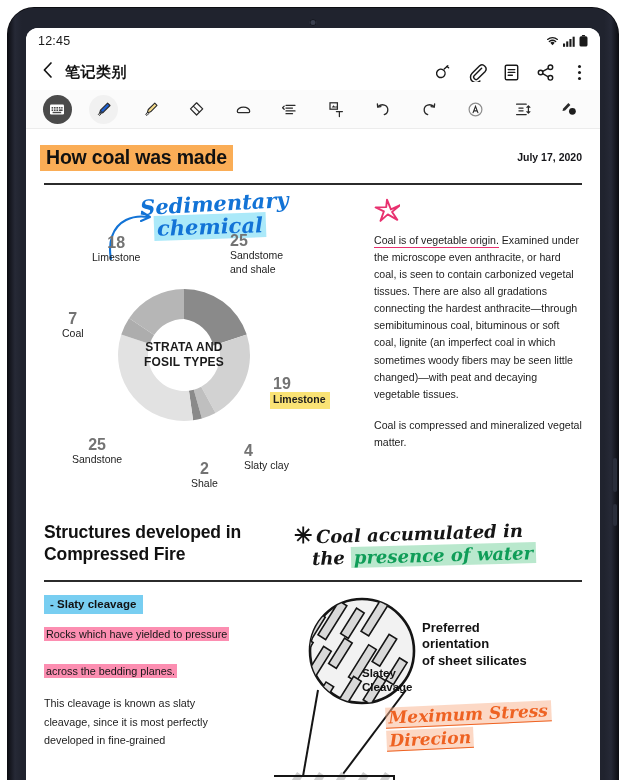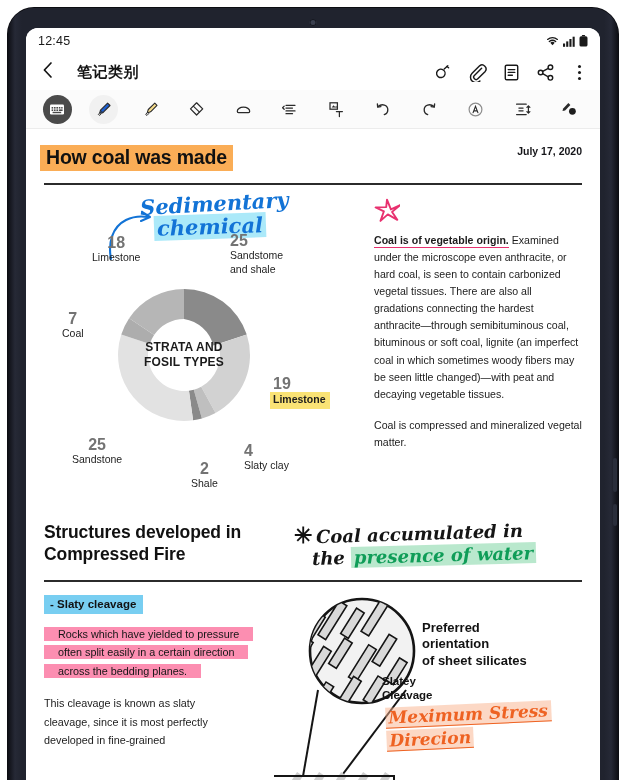--- a/index.html
+++ b/index.html
@@ -74,21 +74,21 @@
     padding: 0 10px 0 8px;
     background: #ffffff;
   }
   #back-button {
     width: 26px; height: 26px;
     display: flex; align-items: center; justify-content: center;
     cursor: pointer;
   }
   #app-title {
     font-size: 15px; font-weight: 700; color: #141414;
-    margin-left: 17px; letter-spacing: .5px;
+    margin-left: 5px; letter-spacing: .5px;
   }
   #app-bar-actions {
     margin-left: auto; display: flex; align-items: center; gap: 13px;
   }
   .bar-icon {
     width: 21px; height: 21px;
     display: flex; align-items: center; justify-content: center;
     cursor: pointer;
   }
 
@@ -123,21 +123,21 @@
   #note-canvas {
     position: relative;
     height: 659px;
     background: #ffffff;
     padding: 0;
     overflow: hidden;
   }
 
   
   #title-row {
-    display: flex; align-items: flex-start;
+    display: flex; align-items: center;
     padding: 16px 18px 0 18px;
   }
   #note-title {
     font-size: 19.5px; font-weight: 800; color: #111111;
     letter-spacing: -.2px;
     background: linear-gradient(180deg, rgba(250,166,72,.92), rgba(250,166,72,.92));
     box-shadow: -4px 0 0 rgba(250,166,72,.92), 4px 0 0 rgba(250,166,72,.92);
     padding: 1px 2px 2px 2px;
     line-height: 1.18;
   }
@@ -220,21 +220,21 @@
     font-weight: 600;
   }
   #lbl-limestone-hl .num { padding-left: 3px; }
 
   
   #star-doodle { margin-bottom: 5px; }
   #rt-lead {
     font-size: 10.6px; line-height: 1.62; color: #1c1c1c;
   }
   #rt-lead b {
-    font-weight: 700;
+    font-weight: 400;
     border-bottom: 1.6px solid #e8316f;
     padding-bottom: 1px;
   }
   #rt-body2 {
     font-size: 10.6px; line-height: 1.62; color: #1c1c1c;
     margin-top: 14px;
   }
 
   
   #mid-row {
@@ -286,21 +286,21 @@
     font-size: 11.5px; font-weight: 800; color: #121212;
     background: rgba(96,198,238,.85);
     padding: 3px 7px 4px 6px;
   }
   #pink-para {
     margin-top: 11px;
     font-size: 10.8px; line-height: 1.75; color: #151515;
   }
   #pink-para span {
     background: rgba(252,132,170,.92);
-    padding: 1px 14px;
+    padding: 1px 2px;
     box-decoration-break: clone;
     -webkit-box-decoration-break: clone;
   }
   #plain-para {
     margin-top: 13px;
     font-size: 10.8px; line-height: 1.72; color: #1c1c1c;
   }
   #lens-label {
     position: absolute; left: 96px; top: 80px;
     font-size: 11.5px; font-weight: 800; color: #121212;
@@ -598,21 +598,21 @@
           </div>
         </div>
       </div>
       <div class="hrule2"></div>
 
       <div id="bottom-row">
         <div id="bottom-left">
           <div id="slaty-chip">- Slaty cleavage</div>
           <div id="pink-para">
             <span>Rocks which have yielded to pressure</span><br>
-            <span>often split easily in a certain direction</span><br>
+            <br>
             <span>across the bedding planes.</span>
           </div>
           <div id="plain-para">
             <span>This cleavage is known as slaty</span><br>
             <span>cleavage, since it is most perfectly</span><br>
             <span>developed in fine-grained</span>
           </div>
         </div>
 
         <div id="bottom-right">
@@ -671,15 +671,15 @@
             <div id="hw-ms2" class="hand">Direcion</div>
           </div>
         </div>
       </div>
 
     </div>
   </div>
 </div>
 
 <style>
-  #bottom-right #lens-label { left: 88px; top: 80px; margin-left: 20px; }
+  #bottom-right #lens-label { left: 88px; top: 72px; }
   #bottom-right #preferred-label { left: 148px; top: 26px; }
 </style>
 
 </body></html>

